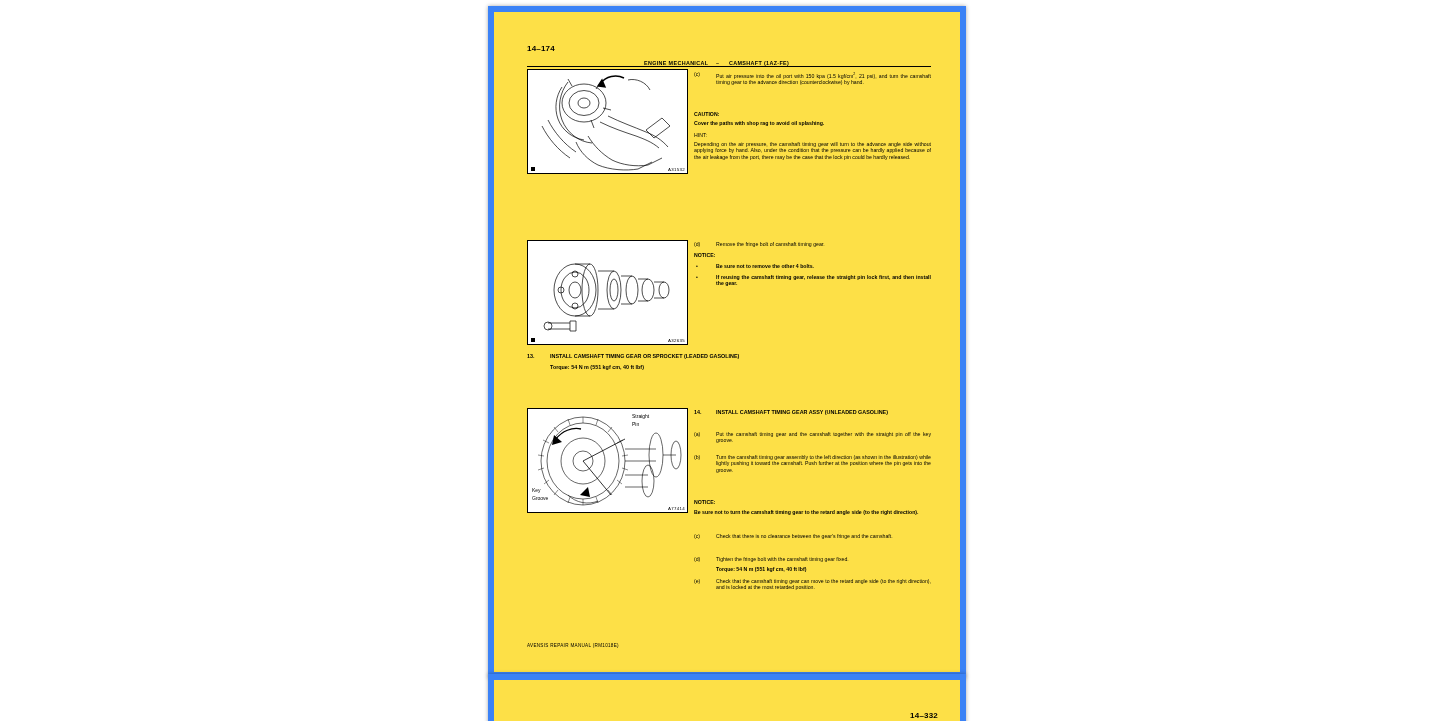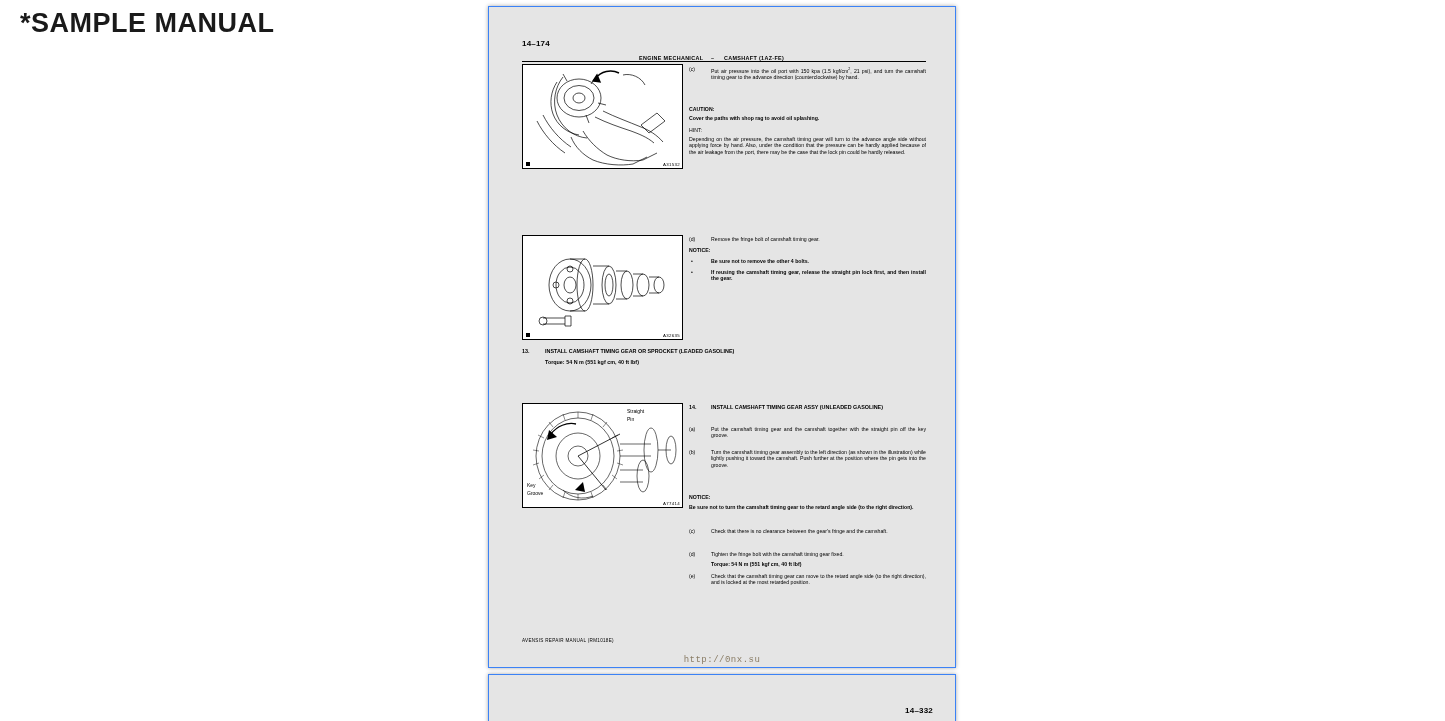--- a/index.html
+++ b/index.html
@@ -23,23 +23,23 @@
     top: 8px;
     font-size: 27px;
     font-weight: bold;
     letter-spacing: 0.5px;
     color: #1a1a1a;
     font-family: "Liberation Sans", sans-serif;
     white-space: nowrap;
   }
   .page-shadow {
     position: absolute;
-    background: #e5e5e5;
+    background: #fde047;
     box-shadow: 0 0 4px rgba(0,0,0,0.35);
-    border: 1px solid #3b82f6;
+    border: 6px solid #3b82f6;
   }
   #page1 {
     left: 488px;
     top: 6px;
     width: 466px;
     height: 660px;
   }
   #page2 {
     left: 488px;
     top: 674px;
@@ -160,21 +160,20 @@
     font-family: "Liberation Mono", monospace;
     letter-spacing: 0.5px;
   }
   svg { display: block; }
 </style>
 </head>
 <body>
 
 <div id="root">
 
-  <div class="watermark">*SAMPLE MANUAL</div>
 
   <div class="page-shadow" id="page1">
     <div class="pg-inner">
 
       <div class="pg-num pg1-num">14–174</div>
 
       <div class="hdr-text" style="left:150px; top:48px;">ENGINE MECHANICAL</div>
       <div class="hdr-text" style="left:222px; top:48px;">–</div>
       <div class="hdr-text" style="left:235px; top:48px;">CAMSHAFT (1AZ-FE)</div>
       <div class="hdr-rule" style="left:33px; top:54px; width:404px;"></div>
@@ -308,21 +307,20 @@
       <div class="tb" style="left:222px; top:521px; width:215px;">Check that there is no clearance between the gear's fringe and the camshaft.</div>
 
       <div class="lbl" style="left:200px; top:544px;">(d)</div>
       <div class="tb" style="left:222px; top:544px; width:215px;">Tighten the fringe bolt with the camshaft timing gear fixed.</div>
       <div class="tb bold" style="left:222px; top:554px; width:215px;">Torque: 54 N m (551 kgf cm, 40 ft lbf)</div>
 
       <div class="lbl" style="left:200px; top:566px;">(e)</div>
       <div class="tb" style="left:222px; top:566px; width:215px;">Check that the camshaft timing gear can move to the retard angle side (to the right direction), and is locked at the most retarded position.</div>
 
       <div class="footer">AVENSIS REPAIR MANUAL   (RM1018E)</div>
-      <div class="url">http://0nx.su</div>
     </div>
   </div>
 
   <div class="page-shadow" id="page2">
     <div class="pg-inner">
       <div class="pg-num pg2-num">14–332</div>
       <div class="hdr-text" style="left:150px; top:45px;">ENGINE MECHANICAL</div>
       <div class="hdr-text" style="left:222px; top:45px;">–</div>
       <div class="hdr-text" style="left:235px; top:45px;">CAMSHAFT (1AZ-FE)</div>
     </div>

